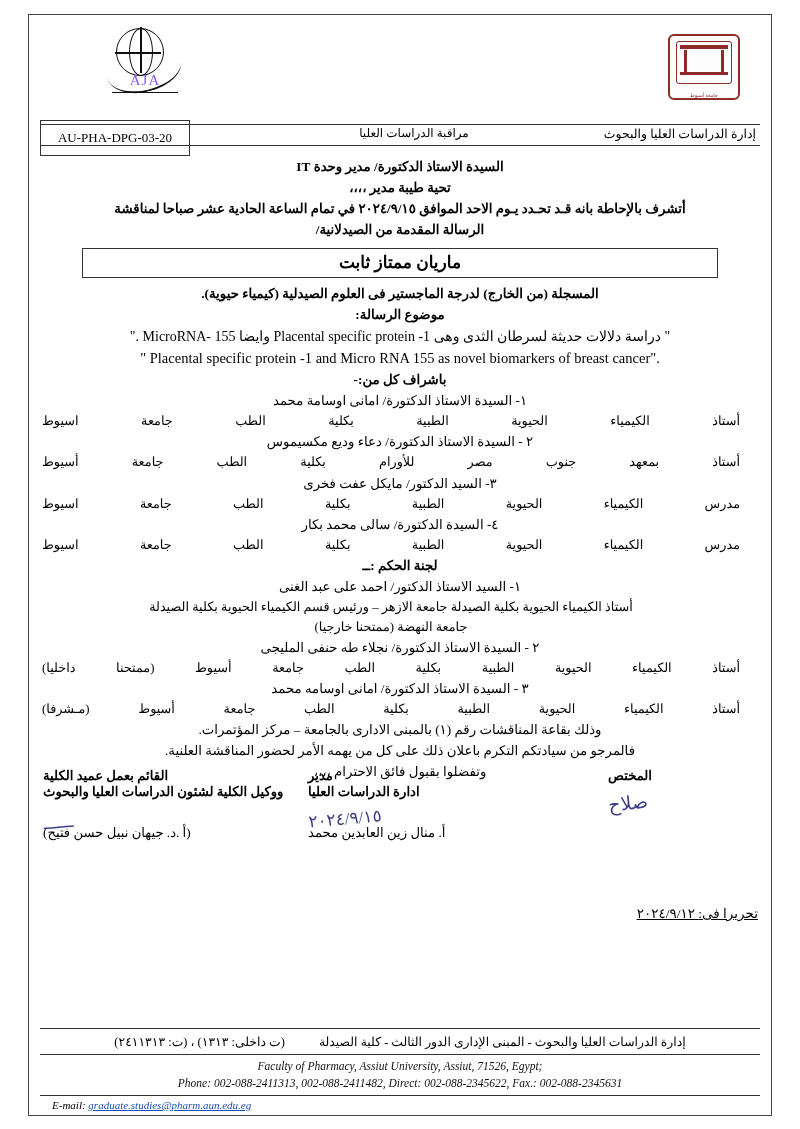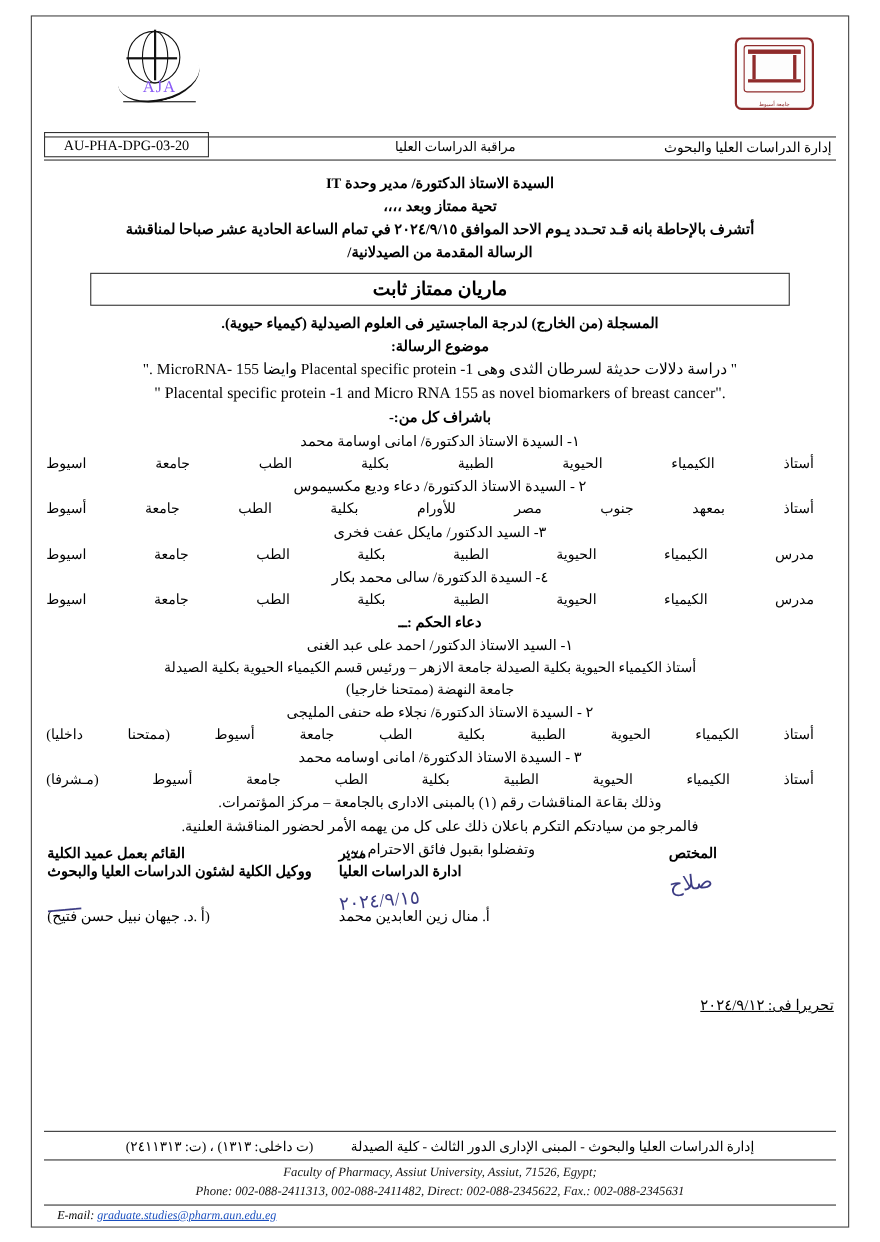--- a/index.html
+++ b/index.html
@@ -202,21 +202,21 @@
     top: 126px;
     text-align: center;
     font-size: 12px;
     margin-left: 28px;
   }
   .code-box {
     position: absolute;
     left: 40px;
     top: 120px;
     width: 150px;
-    height: 23px;
+    height: 36px;
     border: 1px solid #333;
     box-sizing: border-box;
     display: flex;
     align-items: center;
     justify-content: center;
     font-family: "Liberation Serif", serif;
     font-size: 13px;
     direction: ltr;
   }
 
@@ -388,42 +388,42 @@
   </div>
 
   <div class="hr-top"></div>
   <div class="hr-top2"></div>
   <div class="dept-right">إدارة الدراسات العليا والبحوث</div>
   <div class="dept-center">مراقبة الدراسات العليا</div>
   <div class="code-box">AU-PHA-DPG-03-20</div>
 
   <div class="body">
     <div class="line ctr b">السيدة الاستاذ الدكتورة/ مدير وحدة IT</div>
-    <div class="line ctr b">تحية ممتاز وبعد ،،،،</div>
+    <div class="line ctr b">تحية طيبة مدير ،،،،</div>
     <div class="line ctr b">أتشرف بالإحاطة بانه قـد تحـدد يـوم الاحد الموافق ٢٠٢٤/٩/١٥ في تمام الساعة الحادية عشر صباحا لمناقشة</div>
     <div class="line rgt b">الرسالة المقدمة من الصيدلانية/</div>
 
     <div class="name-box">ماريان ممتاز ثابت</div>
 
     <div class="line rgt b">المسجلة (من الخارج) لدرجة الماجستير فى العلوم الصيدلية (كيمياء حيوية).</div>
     <div class="line rgt b">موضوع الرسالة:</div>
     <div class="line mixed">" دراسة دلالات حديثة لسرطان الثدى وهى Placental specific protein -1 وايضا  MicroRNA- 155 ."</div>
     <div class="line eng-line">" Placental specific protein -1 and Micro RNA 155 as novel biomarkers of breast cancer".</div>
     <div class="line rgt b">باشراف كل من:-</div>
 
     <div class="line rgt">١- السيدة الاستاذ الدكتورة/ امانى اوسامة محمد</div>
     <div class="line just indent small">أستاذ الكيمياء الحيوية الطبية بكلية الطب جامعة اسيوط</div>
     <div class="line rgt">٢ - السيدة الاستاذ الدكتورة/ دعاء وديع مكسيموس</div>
     <div class="line just indent small">أستاذ بمعهد جنوب مصر للأورام بكلية الطب جامعة أسيوط</div>
     <div class="line rgt">٣- السيد الدكتور/ مايكل عفت فخرى</div>
     <div class="line just indent small">مدرس الكيمياء الحيوية الطبية بكلية الطب جامعة اسيوط</div>
     <div class="line rgt">٤- السيدة الدكتورة/ سالى محمد بكار</div>
     <div class="line just indent small">مدرس الكيمياء الحيوية الطبية بكلية الطب جامعة اسيوط</div>
 
-    <div class="line rgt b">دعاء الحكم :ــ</div>
+    <div class="line rgt b">لجنة الحكم :ــ</div>
 
     <div class="line rgt">١- السيد الاستاذ الدكتور/ احمد على عبد الغنى</div>
     <div class="line rgt indent small">أستاذ الكيمياء الحيوية بكلية الصيدلة جامعة الازهر – ورئيس قسم الكيمياء الحيوية بكلية الصيدلة</div>
     <div class="line rgt indent small">جامعة النهضة (ممتحنا خارجيا)</div>
 
     <div class="line rgt">٢ - السيدة الاستاذ الدكتورة/ نجلاء طه حنفى المليجى</div>
     <div class="line just indent small">أستاذ الكيمياء الحيوية الطبية بكلية الطب جامعة أسيوط (ممتحنا داخليا)</div>
 
     <div class="line rgt">٣ - السيدة الاستاذ الدكتورة/ امانى اوسامه محمد</div>
     <div class="line just indent small">أستاذ الكيمياء الحيوية الطبية بكلية الطب جامعة أسيوط (مـشرفا)</div>

